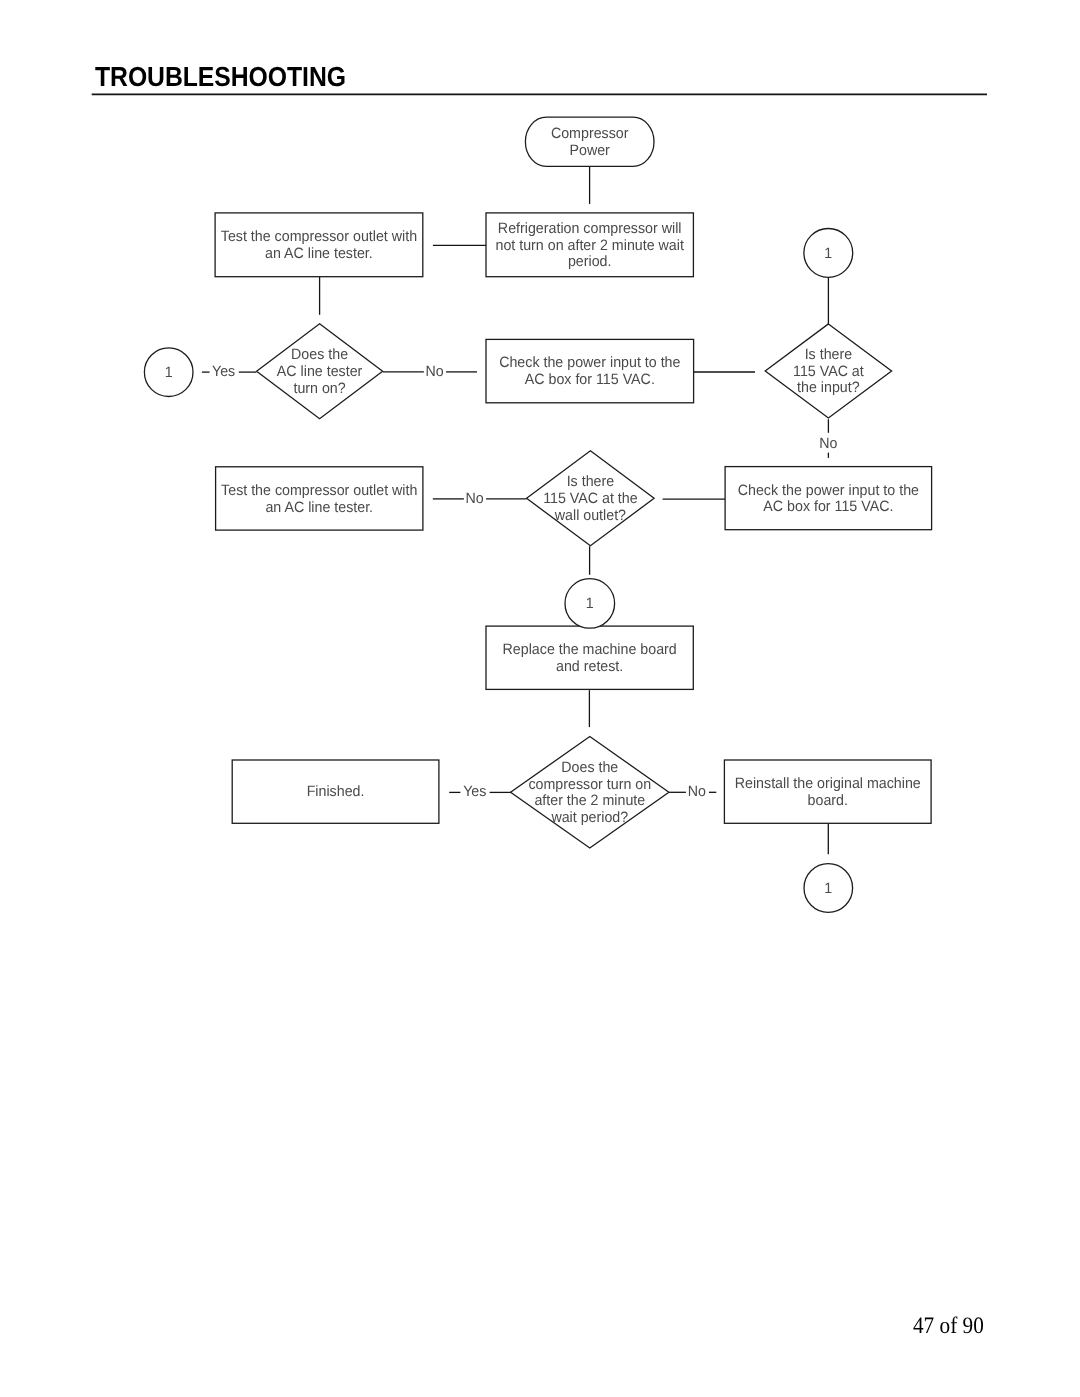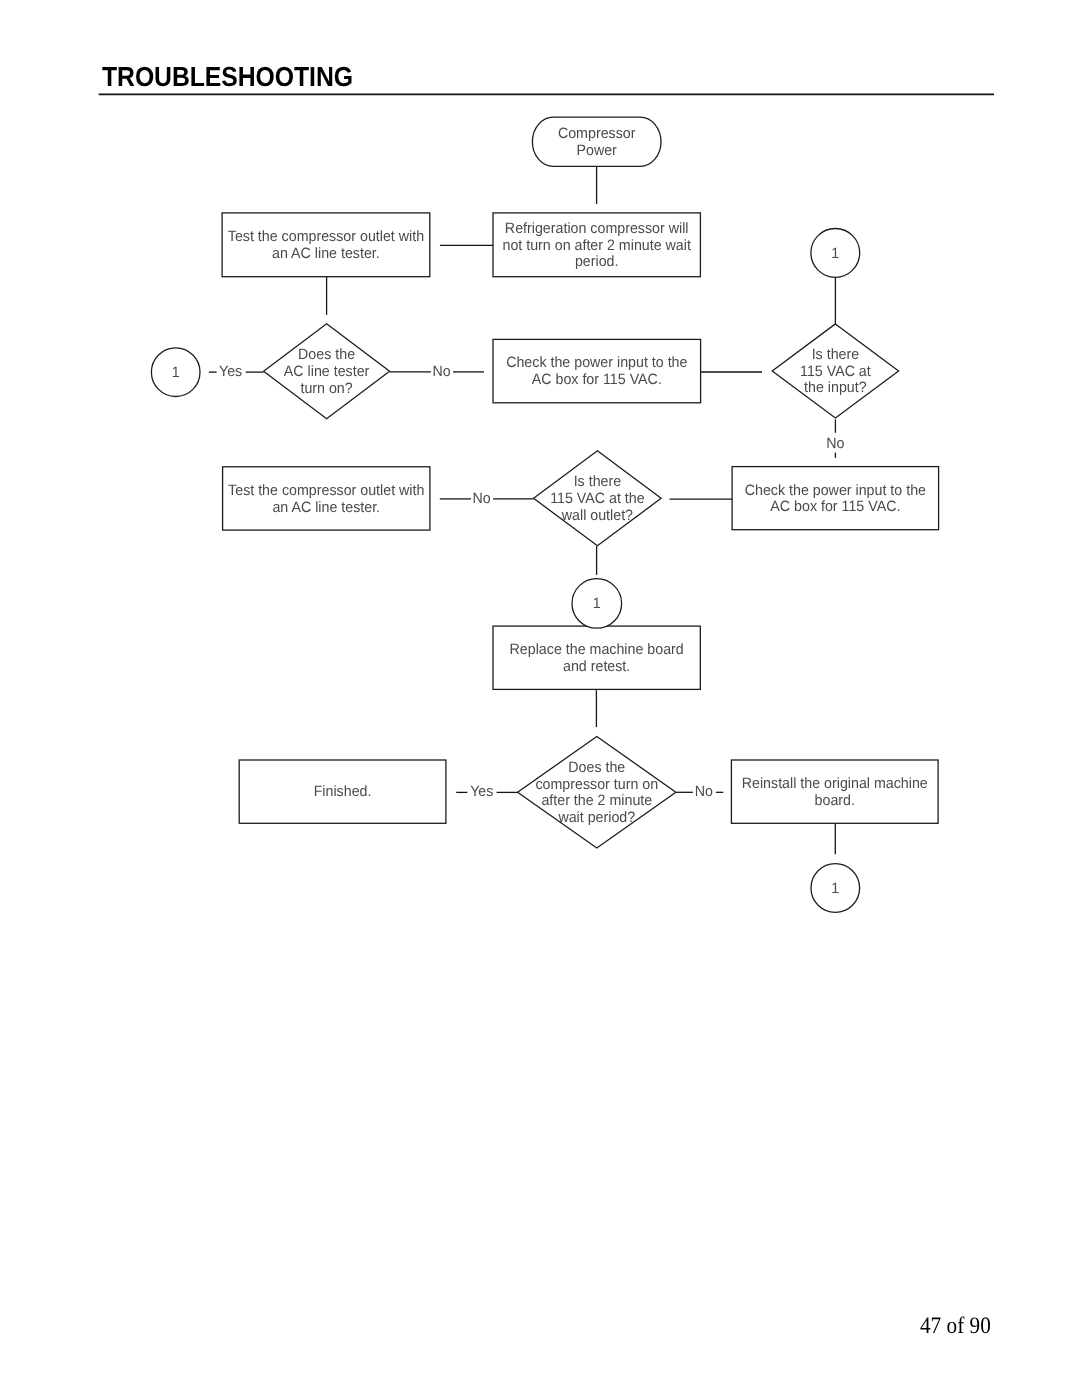--- a/index.html
+++ b/index.html
@@ -1,18 +1,18 @@
 <!DOCTYPE html>
 <html><head>
 <meta charset="utf-8">
 <title>Troubleshooting</title>
 <style>
   html,body{margin:0;padding:0;}
   body{width:1080px;height:1397px;background:#ffffff;-webkit-font-smoothing:antialiased;text-rendering:geometricPrecision;font-family:"Liberation Sans",sans-serif;overflow:hidden;position:relative;}
-  .page{position:absolute;inset:0;margin-left:7px;}
+  .page{position:absolute;inset:0;}
   #page-title{position:absolute;left:95px;top:63px;margin:0;padding:0;line-height:1;font-size:27.5px;font-weight:bold;color:#000;letter-spacing:-0.05px;font-family:"Liberation Sans",sans-serif;white-space:nowrap;transform:scaleX(0.9);transform-origin:0 0;}
   #title-rule{position:absolute;left:0;top:0;width:1080px;height:120px;}
   #chart{position:absolute;left:0;top:0;}
   #chart text{font-family:"Liberation Sans",sans-serif;font-size:15px;fill:#4a4a4a;text-anchor:middle;}
   #chart .edges line{stroke:#151515;stroke-width:1.3;}
   #page-footer{position:absolute;left:913.3px;top:1315px;line-height:1;font-family:"Liberation Serif",serif;font-size:23.6px;color:#000;white-space:nowrap;transform:scaleX(0.9);transform-origin:0 0;}
 </style>
 </head>
 <body>
 

